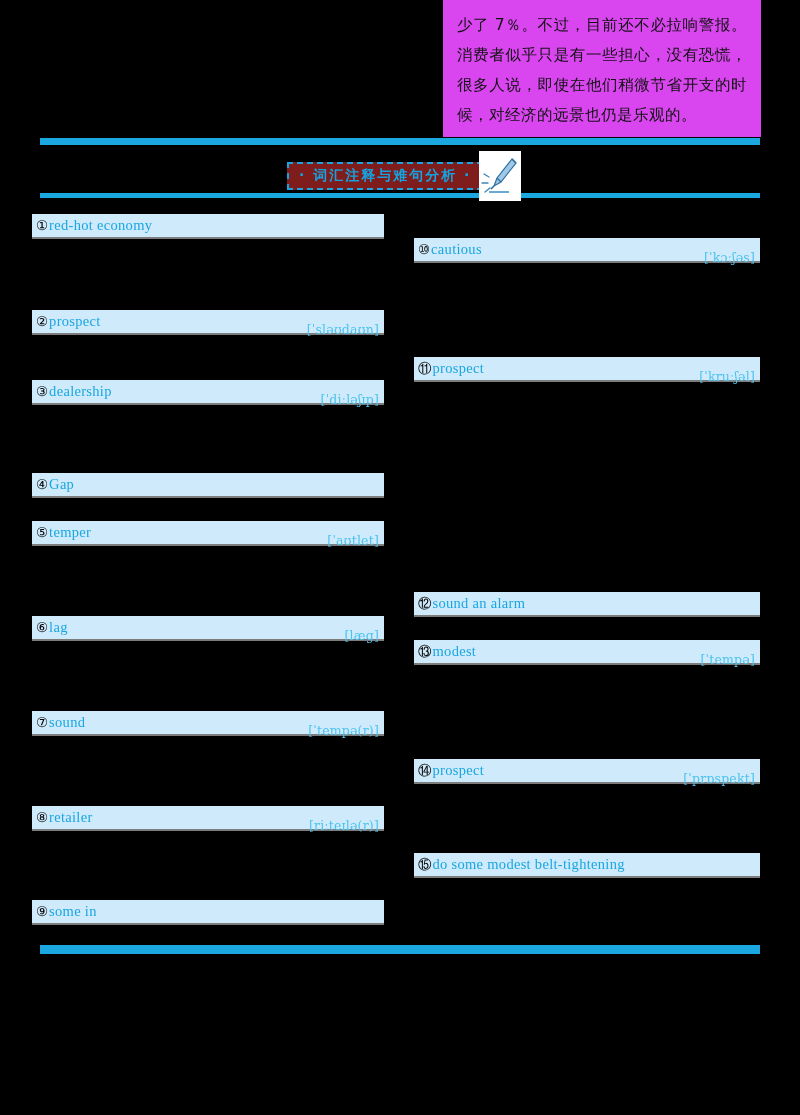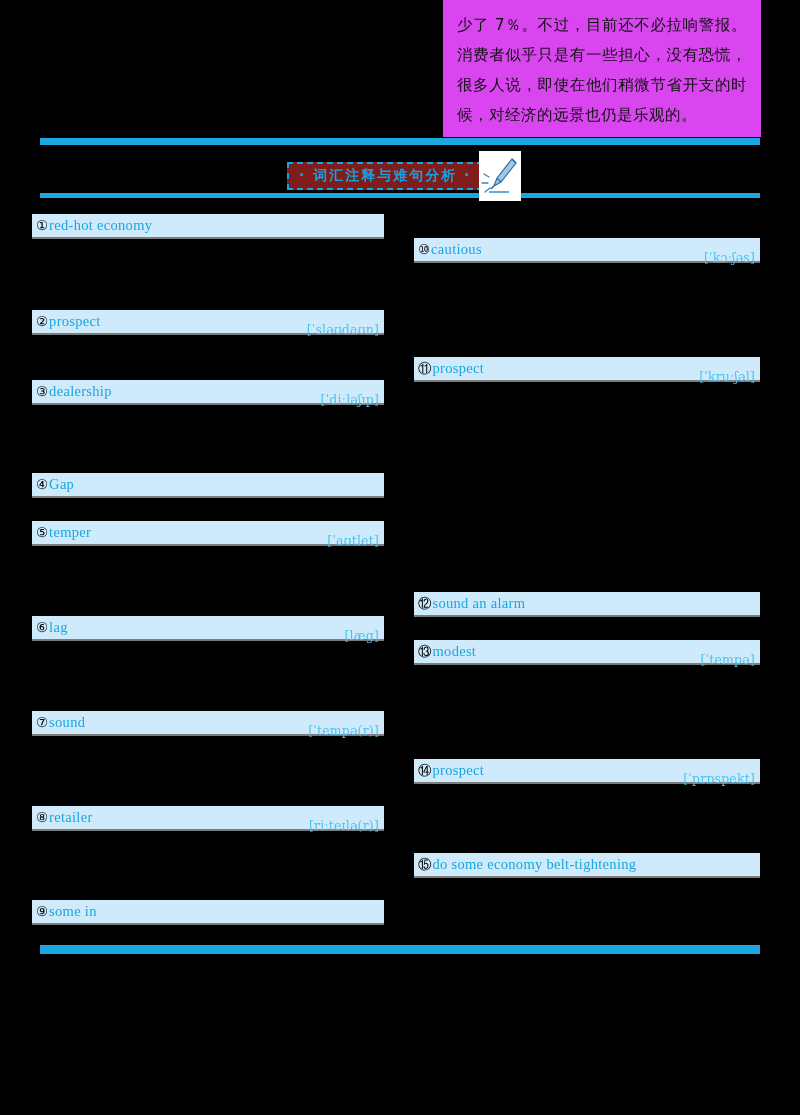--- a/index.html
+++ b/index.html
@@ -255,17 +255,17 @@
     <div class="entry col-r" style="top: 759px;">
       <span style="display: inline-flex; align-items: baseline;">
         <span class="num">⑭</span>
         <span class="word">prospect</span>
       </span>
       <span class="phon">[ˈprɒspekt]</span>
     </div>
     <div class="entry col-r" style="top: 853px;">
       <span style="display: inline-flex; align-items: baseline;">
         <span class="num">⑮</span>
-        <span class="word">do  some  economy  belt-tightening</span>
+        <span class="word">do  some  modest  belt-tightening</span>
       </span>
       <span class="phon"></span>
     </div>
   </div>
 
 </body></html>

